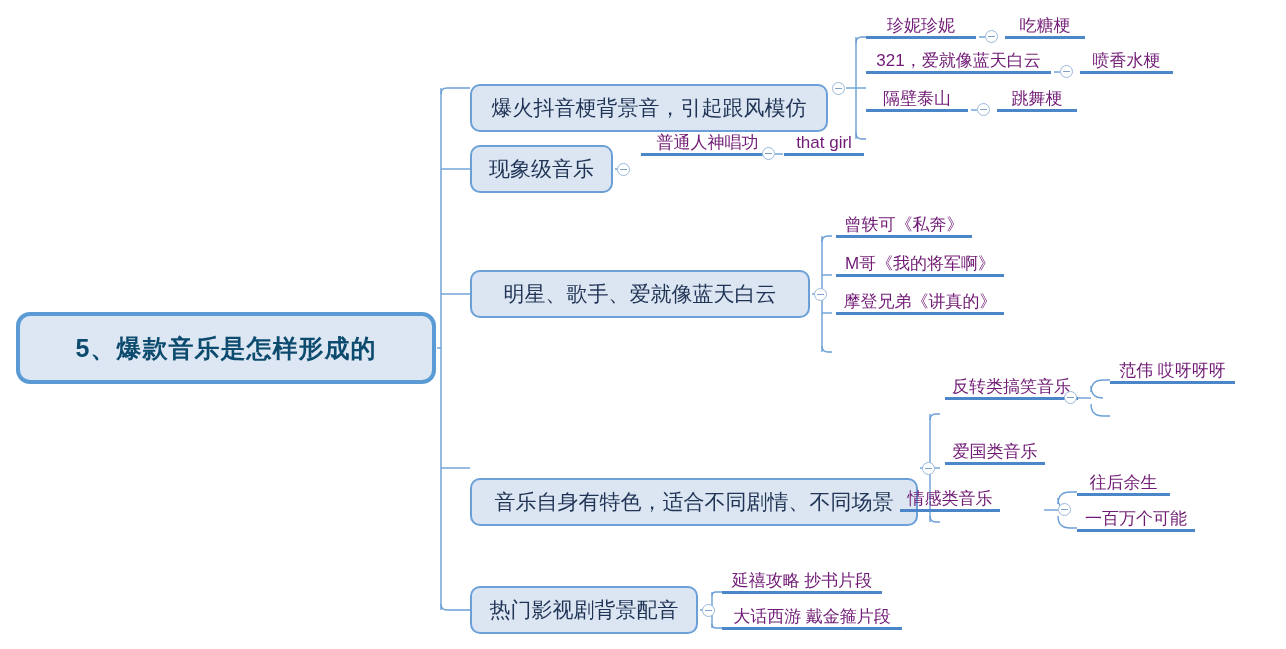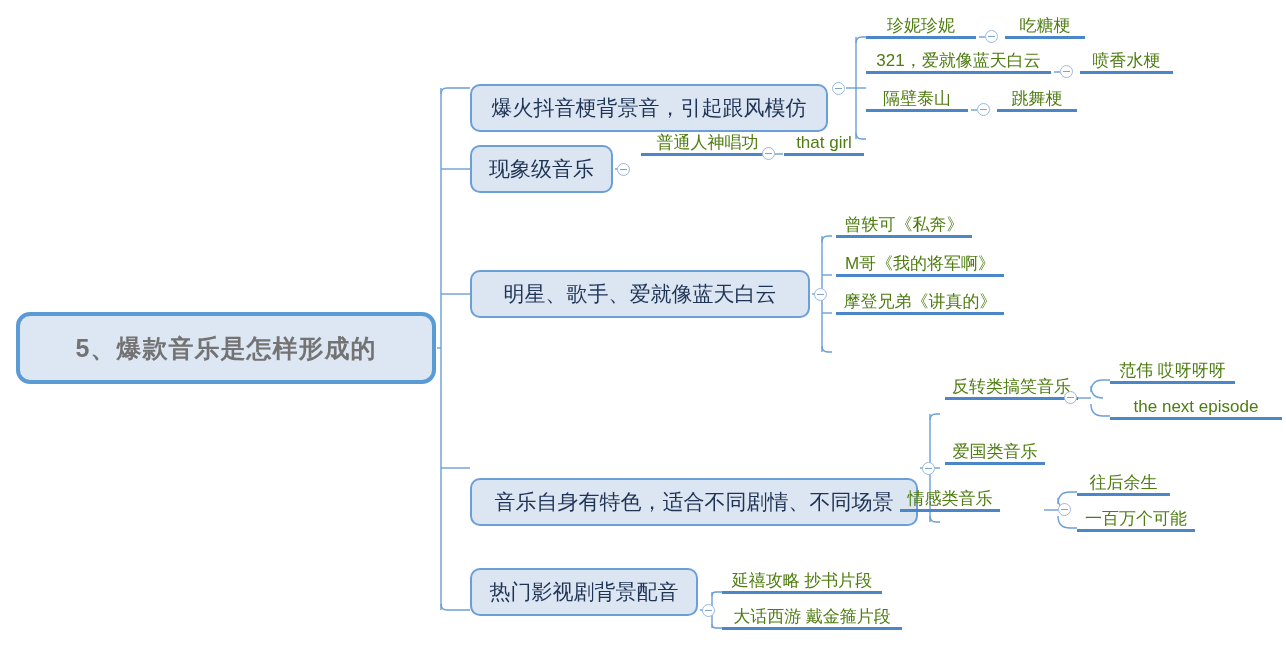--- a/index.html
+++ b/index.html
@@ -31,21 +31,21 @@
   
   .root-node {
     position: absolute;
     box-sizing: border-box;
     background: #dde7f3;
     border: 4px solid #5b9bd5;
     border-radius: 14px;
     display: flex;
     align-items: center;
     justify-content: center;
-    color: #737373;
+    color: #0c4a6e;
     font-weight: bold;
     font-size: 25px;
     letter-spacing: 1px;
     white-space: nowrap;
   }
 
   
   .branch-node {
     position: absolute;
     box-sizing: border-box;
@@ -59,21 +59,21 @@
     font-size: 21px;
     white-space: nowrap;
     padding: 0 12px;
   }
 
   
   .leaf-node {
     position: absolute;
     box-sizing: border-box;
     border-bottom: 3px solid #4a86c8;
-    color: #4d7c0f;
+    color: #701a75;
     font-size: 17px;
     white-space: nowrap;
     display: flex;
     align-items: flex-end;
     justify-content: center;
     padding-bottom: 1px;
     line-height: 1.05;
   }
   .leaf-node.lv2 { font-size: 17px; }
   .leaf-node.lv3 { font-size: 17px; }
@@ -187,28 +187,27 @@
   <div class="leaf-node lv2" style="left:836px; top:215px; width:136px; height:23px;">曾轶可《私奔》</div>
   <div class="leaf-node lv2" style="left:836px; top:254px; width:168px; height:23px;">M哥《我的将军啊》</div>
   <div class="leaf-node lv2" style="left:836px; top:292px; width:168px; height:23px;">摩登兄弟《讲真的》</div>
 
   <div class="branch-node" style="left:470px; top:444px; width:448px; height:48px;margin-top:34px;">音乐自身有特色，适合不同剧情、不同场景</div>
   <div class="toggle" style="left:922px; top:462px;"></div>
 
   <div class="leaf-node lv2" style="left:945px; top:377px; width:133px; height:23px;">反转类搞笑音乐</div>
   <div class="toggle" style="left:1064px; top:391px;"></div>
   <div class="leaf-node lv3" style="left:1110px; top:361px; width:125px; height:23px;">范伟 哎呀呀呀</div>
-  <div class="leaf-node lv3" style="left:1110px; top:397px; width:172px; height:23px;">the next episode</div>
 
   <div class="leaf-node lv2" style="left:945px; top:442px; width:100px; height:23px;">爱国类音乐</div>
 
   <div class="leaf-node lv2" style="left:900px; top:489px; width:100px; height:23px;">情感类音乐</div>
   <div class="toggle" style="left:1058px; top:503px;"></div>
   <div class="leaf-node lv3" style="left:1077px; top:473px; width:93px; height:23px;">往后余生</div>
   <div class="leaf-node lv3" style="left:1077px; top:509px; width:118px; height:23px;">一百万个可能</div>
 
-  <div class="branch-node" style="left:470px; top:568px; width:228px; height:48px;">热门影视剧背景配音</div>
+  <div class="branch-node" style="left:470px; top:586px; width:228px; height:48px;">热门影视剧背景配音</div>
   <div class="toggle" style="left:702px; top:604px;"></div>
 
   <div class="leaf-node lv2" style="left:722px; top:571px; width:160px; height:23px;">延禧攻略 抄书片段</div>
   <div class="leaf-node lv2" style="left:722px; top:607px; width:180px; height:23px;">大话西游 戴金箍片段</div>
 
 </div>
 
 </body></html>

